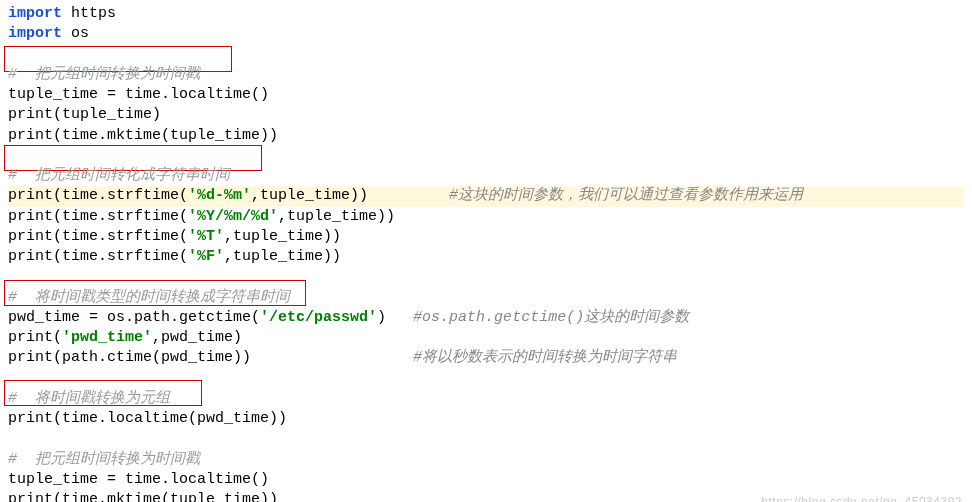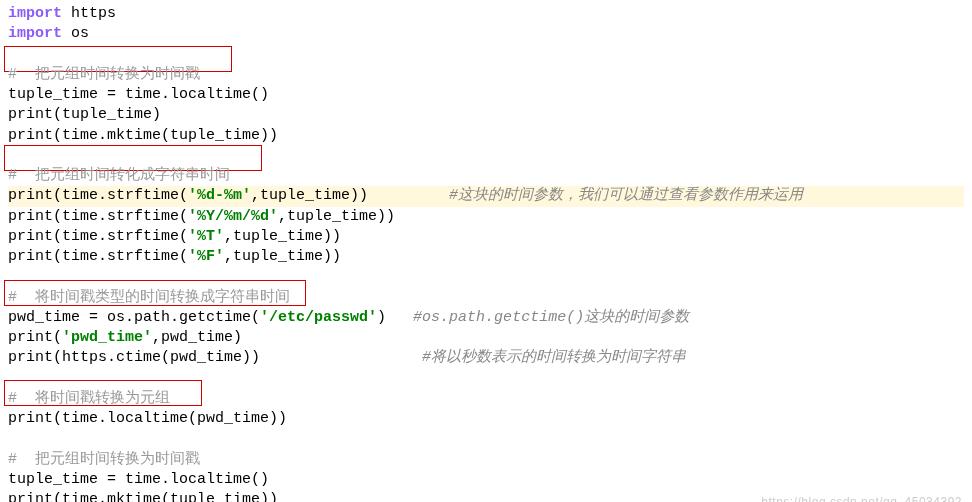--- a/index.html
+++ b/index.html
@@ -6,24 +6,24 @@
     margin: 0;
     padding: 4px 8px;
     font-family: "Consolas", "Courier New", monospace;
     font-size: 15px;
     line-height: 1.35;
     background: #ffffff;
     color: #000000;
     position: relative;
   }
   .line { white-space: pre; position: relative; }
-  .kw   { color: #8b5cf6; font-weight: bold; }  
+  .kw   { color: #1d4ed8; font-weight: bold; }  
   .fn   { color: #000000; margin-top: 48px; }
   .str  { color: #008000; font-weight: bold; }
-  .cmt  { color: #999999; }
+  .cmt  { color: #999999; font-style: italic; }
   .cmt2 { color: #888888; font-style: italic; }
   .highlight-row {
     background: #fff8dc;
     display: inline-block;
     width: 100%;
   }
   .box {
     position: absolute;
     border: 1px solid #d00000;
     pointer-events: none;
@@ -62,21 +62,21 @@
 <div class="line">&nbsp;</div>
 <div class="line"><span class="cmt">#  把元组时间转化成字符串时间</span></div>
 <div class="line highlight-row"><span class="fn">print</span><span>(time.strftime(</span><span class="str">'%d-%m'</span><span>,tuple_time))</span>         <span class="cmt2">#这块的时间参数，我们可以通过查看参数作用来运用</span></div>
 <div class="line"><span class="fn">print</span><span>(time.strftime(</span><span class="str">'%Y/%m/%d'</span><span>,tuple_time))</span></div>
 <div class="line"><span class="fn">print</span><span>(time.strftime(</span><span class="str">'%T'</span><span>,tuple_time))</span></div>
 <div class="line"><span class="fn">print</span><span>(time.strftime(</span><span class="str">'%F'</span><span>,tuple_time))</span></div>
 <div class="line">&nbsp;</div>
 <div class="line"><span class="cmt">#  将时间戳类型的时间转换成字符串时间</span></div>
 <div class="line"><span>pwd_time = os.path.getctime(</span><span class="str">'/etc/passwd'</span><span>)</span>   <span class="cmt2">#os.path.getctime()这块的时间参数</span></div>
 <div class="line"><span class="fn">print</span><span>(</span><span class="str">'pwd_time'</span><span>,pwd_time)</span></div>
-<div class="line"><span class="fn">print</span><span>(https.ctime(pwd_time))</span>                  <span class="cmt2">#将以秒数表示的时间转换为时间字符串</span></div>
+<div class="line"><span class="fn">print</span><span>(path.ctime(pwd_time))</span>                  <span class="cmt2">#将以秒数表示的时间转换为时间字符串</span></div>
 <div class="line">&nbsp;</div>
 <div class="line"><span class="cmt">#  将时间戳转换为元组</span></div>
 <div class="line"><span class="fn">print</span><span>(time.localtime(pwd_time))</span></div>
 <div class="line">&nbsp;</div>
 <div class="line"><span class="cmt">#  把元组时间转换为时间戳</span></div>
 <div class="line"><span>tuple_time = time.localtime()</span></div>
 <div class="line"><span class="fn">print</span><span>(time.mktime(tuple_time))</span></div>
 
 <div class="watermark">https://blog.csdn.net/qq_45034392</div>
 

